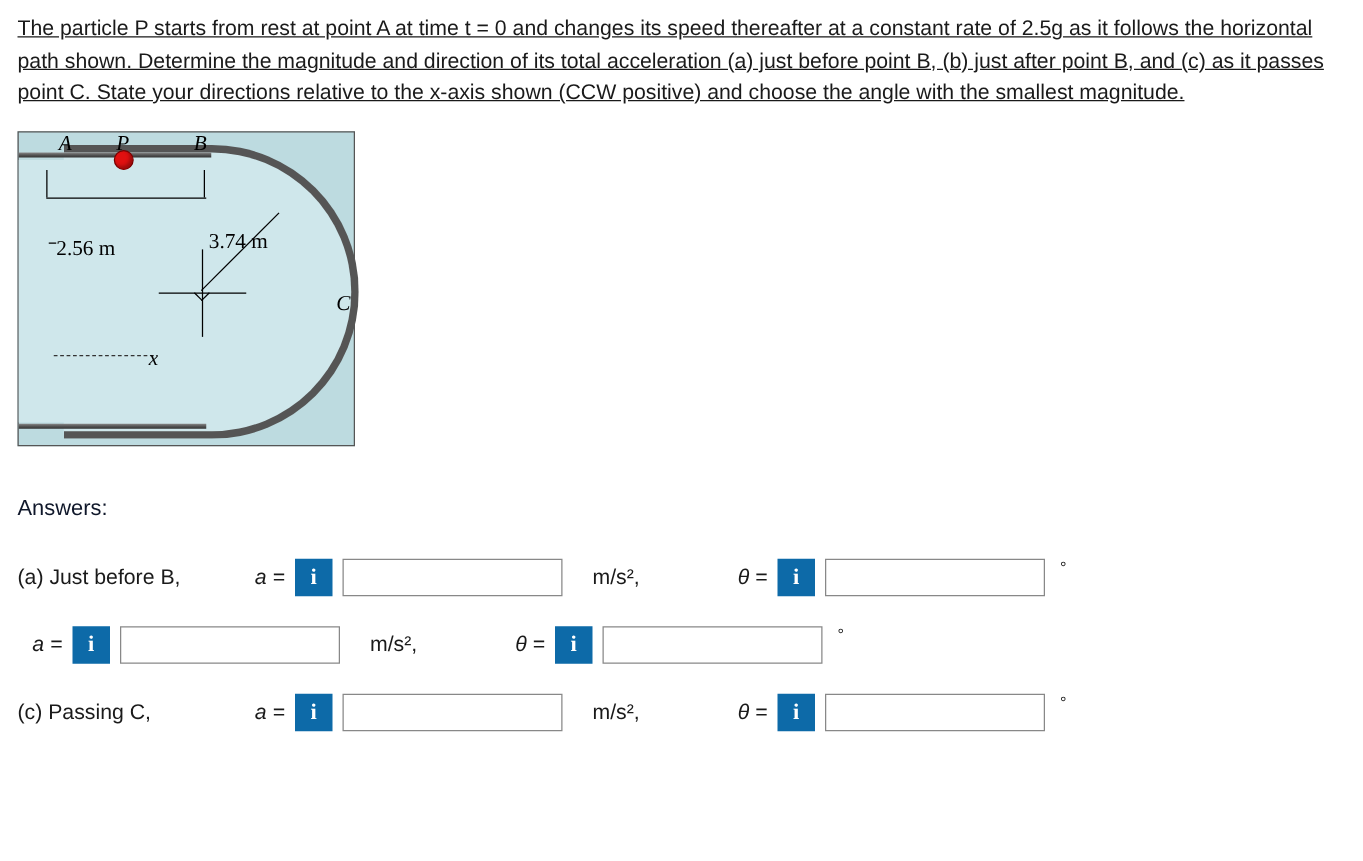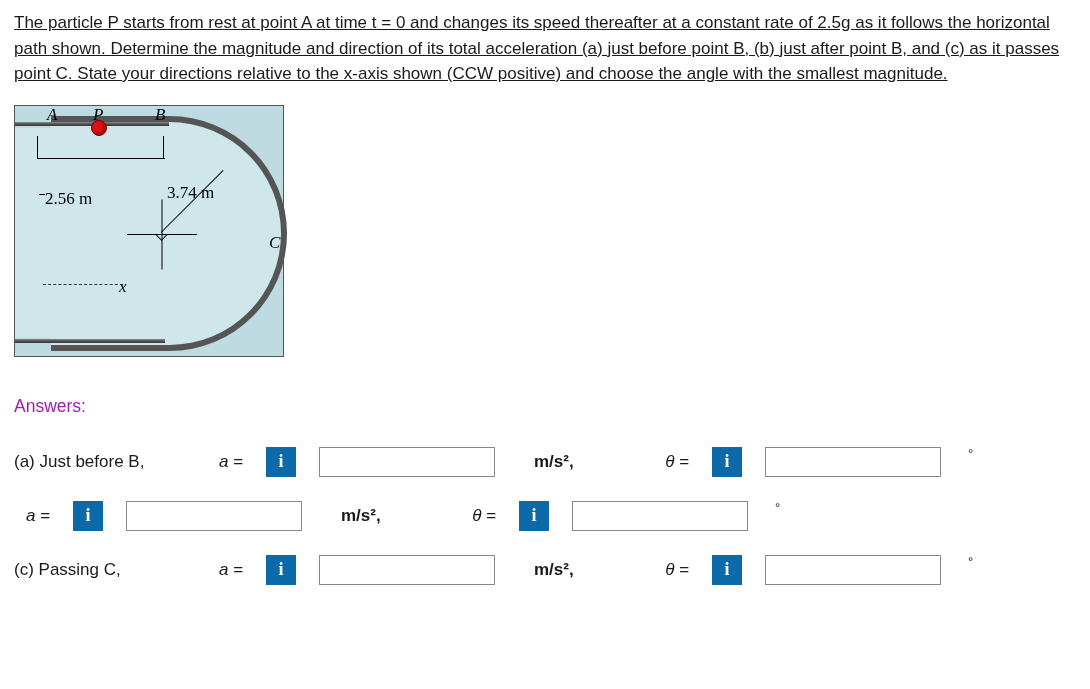--- a/index.html
+++ b/index.html
@@ -92,25 +92,25 @@
   }
   .dash-x-lbl { left:104px; top:168px;}
   .dash-cross1,.dash-cross2 {
     position:absolute;
     width:70px;height:1px;background:#000;
     left:112px;top:128px;
   }
   .dash-cross1{transform:rotate(0deg);}
   .dash-cross2{transform:rotate(90deg);}
   .tiny-tick{position:absolute;width:8px;height:8px;left:142px;top:124px;border-left:1px solid #000;border-bottom:1px solid #000;transform:rotate(-45deg);}
-  .answers-hdr { margin: 12px 0 28px 0; font-size:17.5px;color:#a21caf; }
+  .answers-hdr { margin: 12px 0 28px 0; font-size:17.5px;color:#0f172a; }
   .ans-row {
     display:flex;
     align-items:center;
-    gap:23px;
+    gap:8px;
     margin-bottom:24px;
     font-size:17px;
   }
   .ans-label-col { width:170px; font-style:normal;}
   .ans-sym { font-style:italic; width:36px; text-align:right;}
   .i-badge {
     width:30px;height:30px;
     background:#0d6aa8;
     color:#fff;
     font-family:"Times New Roman",serif;
@@ -120,21 +120,21 @@
     font-style:normal;
   }
   .ans-input {
     width:176px;
     height:30px;
     border:1px solid #888;
     padding:2px 6px;
     font-size:15px;
     box-sizing:border-box;
   }
-  .unit-col { width:96px; padding-left:16px;font-weight:bold;}
+  .unit-col { width:96px; padding-left:16px;}
   .deg-sym { font-size:13px; position:relative; top:-8px; left:4px;}
 </style>
 </head>
 <body>
 
 <div class="problem-text">The particle P starts from rest at point A at time t = 0 and changes its speed thereafter at a constant rate of 2.5g as it follows the horizontal path shown. Determine the magnitude and direction of its total acceleration (a) just before point B, (b) just after point B, and (c) as it passes point C. State your directions relative to the x-axis shown (CCW positive) and choose the angle with the smallest magnitude.</div>
 
 <div class="diagram-wrap">
   <div class="arc-fill"></div>
   <div class="inner"></div>

